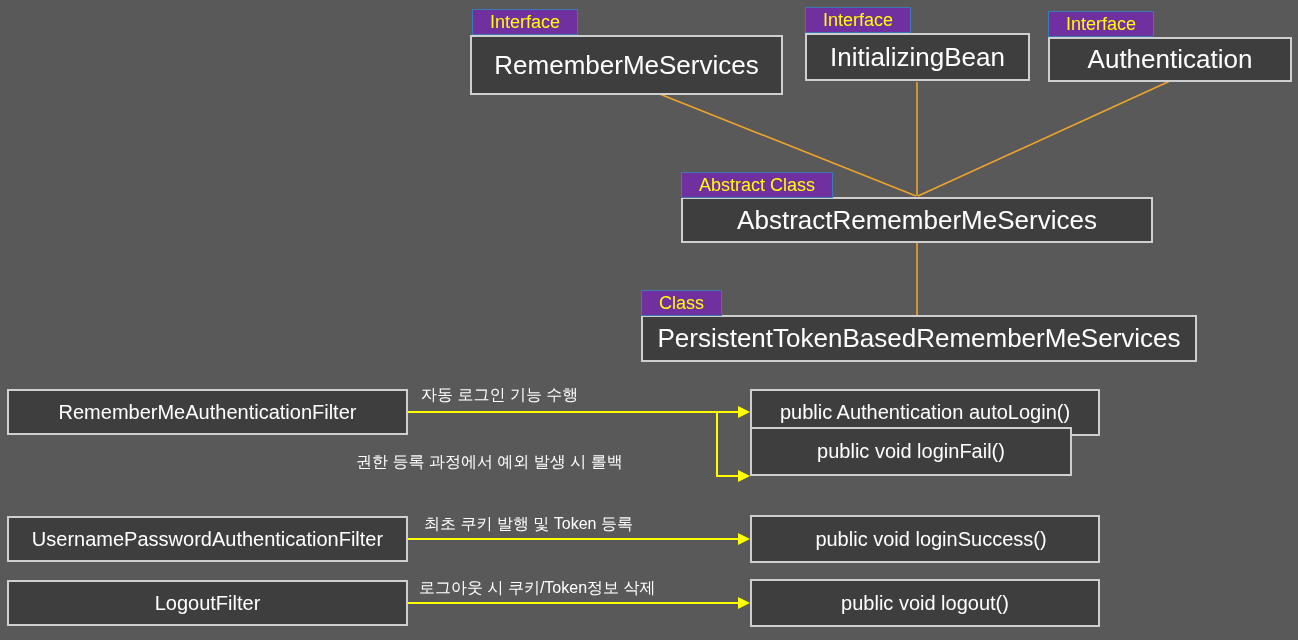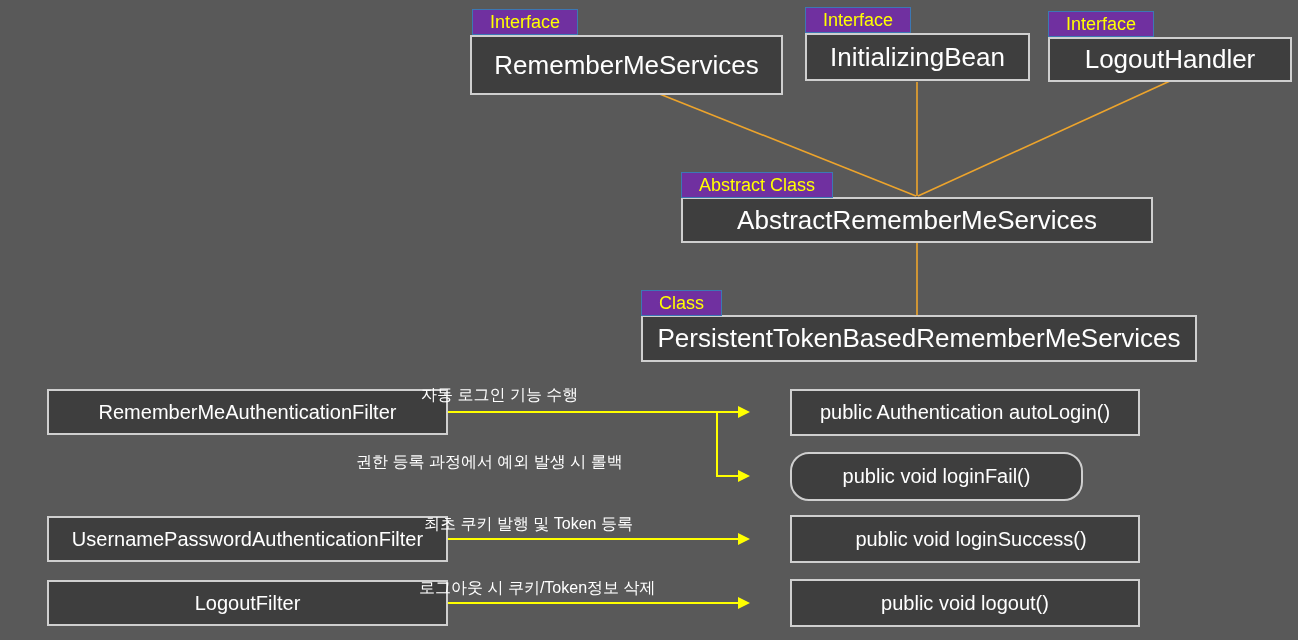--- a/index.html
+++ b/index.html
@@ -28,21 +28,21 @@
     background: #3E3E3E;
     border: 2px solid #CFCFCF;
     color: #FFFFFF;
     display: flex;
     align-items: center;
     justify-content: center;
     white-space: nowrap;
     z-index: 2;
   }
   .node-lg { font-size: 26px; }
-  .node-md { font-size: 20px; margin-left: 40px; }
+  .node-md { font-size: 20px; }
   .badge {
     position: absolute;
     box-sizing: border-box;
     background: #7030A0;
     border: 1px solid #3C78B4;
     color: #FFFF00;
     font-size: 18px;
     height: 26px;
     padding: 12px 17px;
     display: flex;
@@ -76,21 +76,21 @@
   #badge-class { left: 641px; top: 290px; }
   #node-persistent { left: 641px; top: 315px; width: 556px; height: 47px; }
 
   
   #node-remember-me-filter { left: 7px; top: 389px; width: 401px; height: 46px; }
   #node-username-password-filter { left: 7px; top: 516px; width: 401px; height: 46px; }
   #node-logout-filter { left: 7px; top: 580px; width: 401px; height: 46px; }
 
   
   #node-auto-login { left: 750px; top: 389px; width: 350px; height: 47px; }
-  #node-login-fail { left: 750px; top: 452px; width: 293px; height: 49px; border-radius: 19px; }
+  #node-login-fail { left: 750px; top: 427px; width: 322px; height: 49px; }
   #node-login-success { left: 750px; top: 515px; width: 350px; height: 48px; padding-left: 12px; }
   #node-logout { left: 750px; top: 579px; width: 350px; height: 48px; }
 
   
   #label-auto-login { left: 421px; top: 383px; }
   #label-login-fail { left: 356px; top: 450px; }
   #label-login-success { left: 424px; top: 512px; }
   #label-logout { left: 419px; top: 576px; }
 </style>
 </head>
@@ -116,21 +116,21 @@
     <path d="M408,603 L739,603" stroke="#FFFF00" stroke-width="2" fill="none" marker-end="url(#yarrow)"></path>
   </svg>
 
   <div class="badge" id="badge-interface-1">Interface</div>
   <div class="node node-lg" id="node-remember-me-services">RememberMeServices</div>
 
   <div class="badge" id="badge-interface-2">Interface</div>
   <div class="node node-lg" id="node-initializing-bean">InitializingBean</div>
 
   <div class="badge" id="badge-interface-3">Interface</div>
-  <div class="node node-lg" id="node-logout-handler">LogoutHandler</div>
+  <div class="node node-lg" id="node-logout-handler">Authentication</div>
 
   <div class="badge" id="badge-abstract">Abstract Class</div>
   <div class="node node-lg" id="node-abstract">AbstractRememberMeServices</div>
 
   <div class="badge" id="badge-class">Class</div>
   <div class="node node-lg" id="node-persistent">PersistentTokenBasedRememberMeServices</div>
 
   <div class="node node-md" id="node-remember-me-filter">RememberMeAuthenticationFilter</div>
   <div class="node node-md" id="node-username-password-filter">UsernamePasswordAuthenticationFilter</div>
   <div class="node node-md" id="node-logout-filter">LogoutFilter</div>

